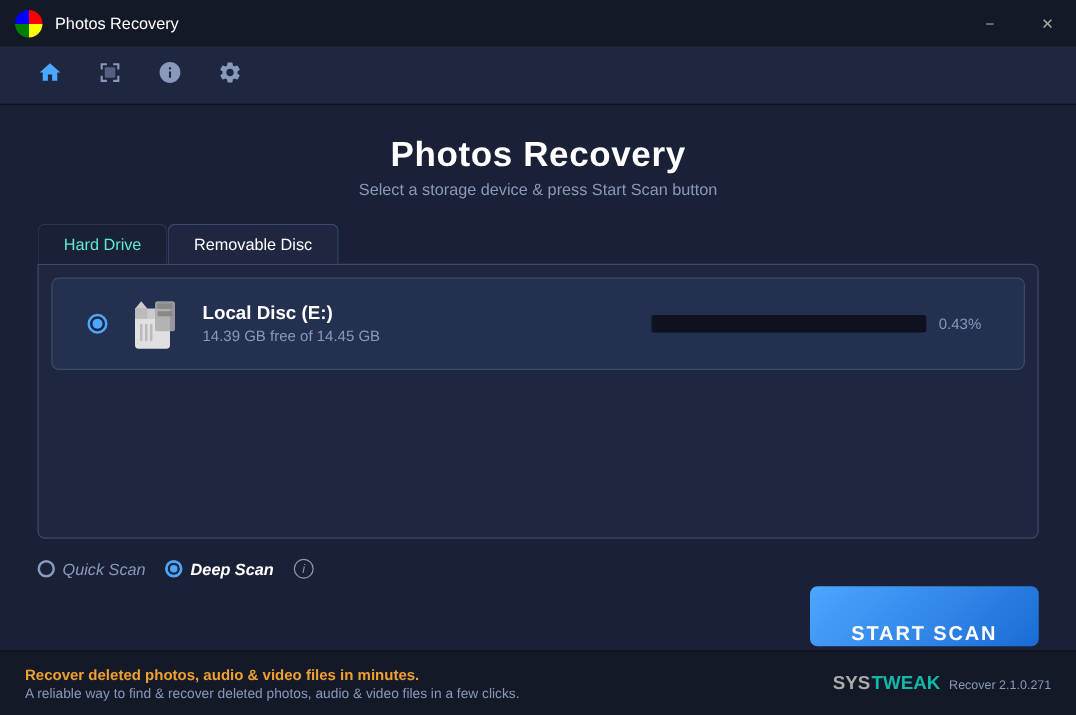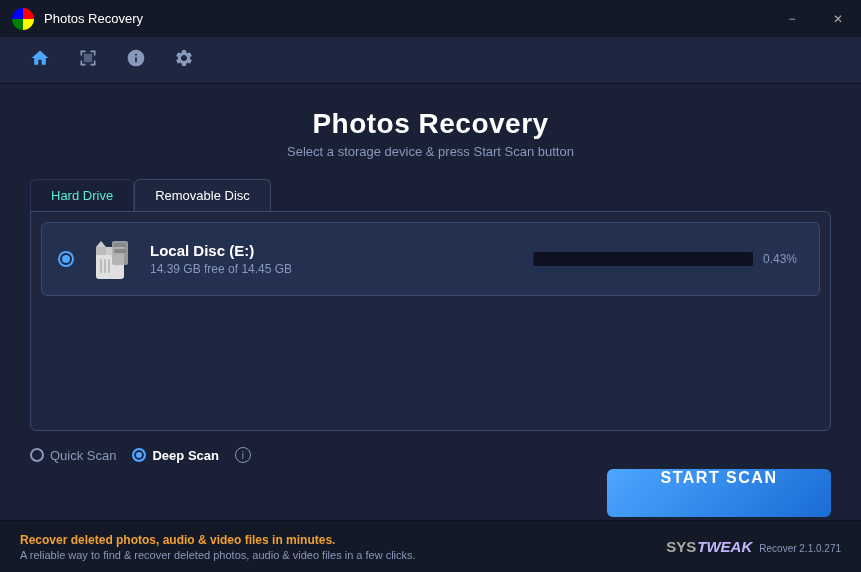--- a/index.html
+++ b/index.html
@@ -142,21 +142,21 @@
       min-height: 220px;
     }
 
     
     .drive-item {
       display: flex;
       align-items: center;
       background: #243050;
       border: 1px solid #3a4a6b;
       border-radius: 6px;
-      padding: 12px 16px;
+      padding: 12px 28px;
       gap: 14px;
       justify-content: flex-end;
     }
 
     .radio-btn {
       width: 16px;
       height: 16px;
       border-radius: 50%;
       border: 2px solid #4da6ff;
       background: #1e2640;
@@ -272,25 +272,25 @@
       position: absolute;
       right: 30px;
       bottom: 55px;
       background: linear-gradient(135deg, #4da6ff 0%, #1a6cd4 100%);
       color: #ffffff;
       font-size: 16px;
       font-weight: 700;
       letter-spacing: 1.5px;
       border: none;
       border-radius: 6px;
-      width: 224px;
+      width: 183px;
       height: 48px;
       cursor: pointer;
       display: flex;
-      align-items: flex-start;
+      align-items: flex-end;
       justify-content: center;
     }
 
     
     #footer {
       position: absolute;
       bottom: 0;
       left: 0;
       right: 0;
       height: 52px;
@@ -327,35 +327,35 @@
 
     #brand-sys {
       font-size: 15px;
       font-weight: 700;
       color: #aaaaaa;
     }
 
     #brand-tweak {
       font-size: 15px;
       font-weight: 700;
-      color: #c4b5fd;
-      font-style: italic;
+      color: #14b8a6;
     }
 
     #brand-version {
       font-size: 10px;
       color: #8899bb;
       margin-left: 6px;
     }
 
     #scan-option-area {
       display: flex;
       align-items: center;
       gap: 16px;
       margin-top: 16px;
+      font-style: italic;
     }
   </style>
 </head>
 <body>
 
 <div id="title-bar">
   <div id="app-logo"></div>
   <span id="app-title-text">Photos Recovery</span>
   <div id="window-controls">
     <div class="win-btn">−</div>

